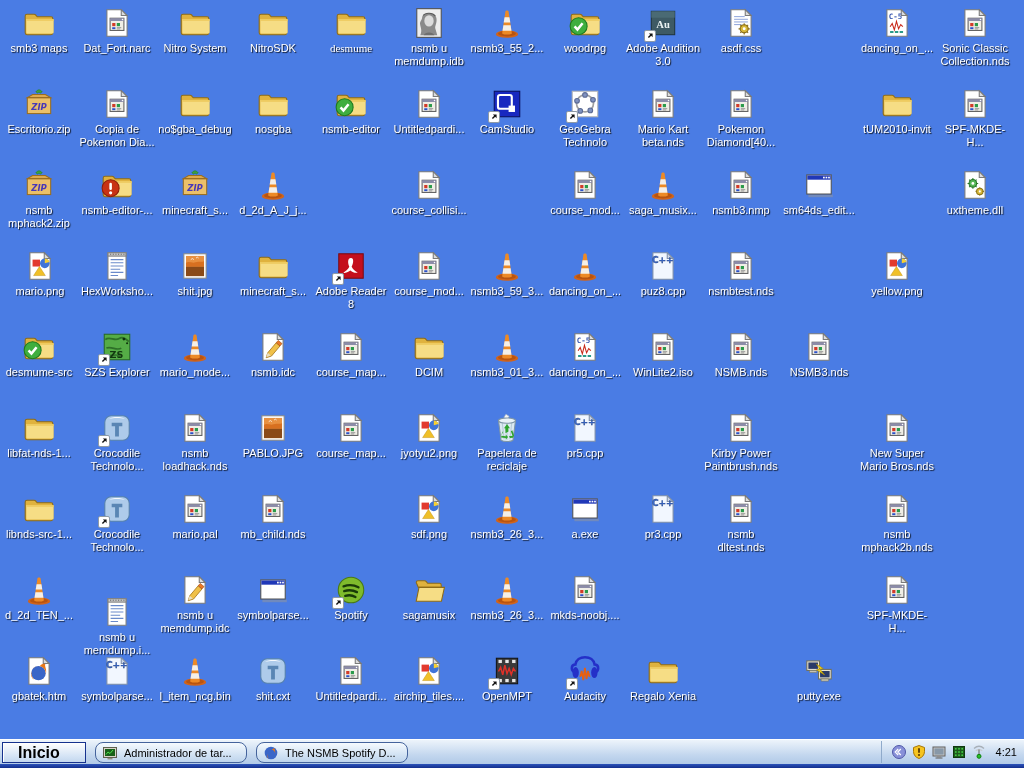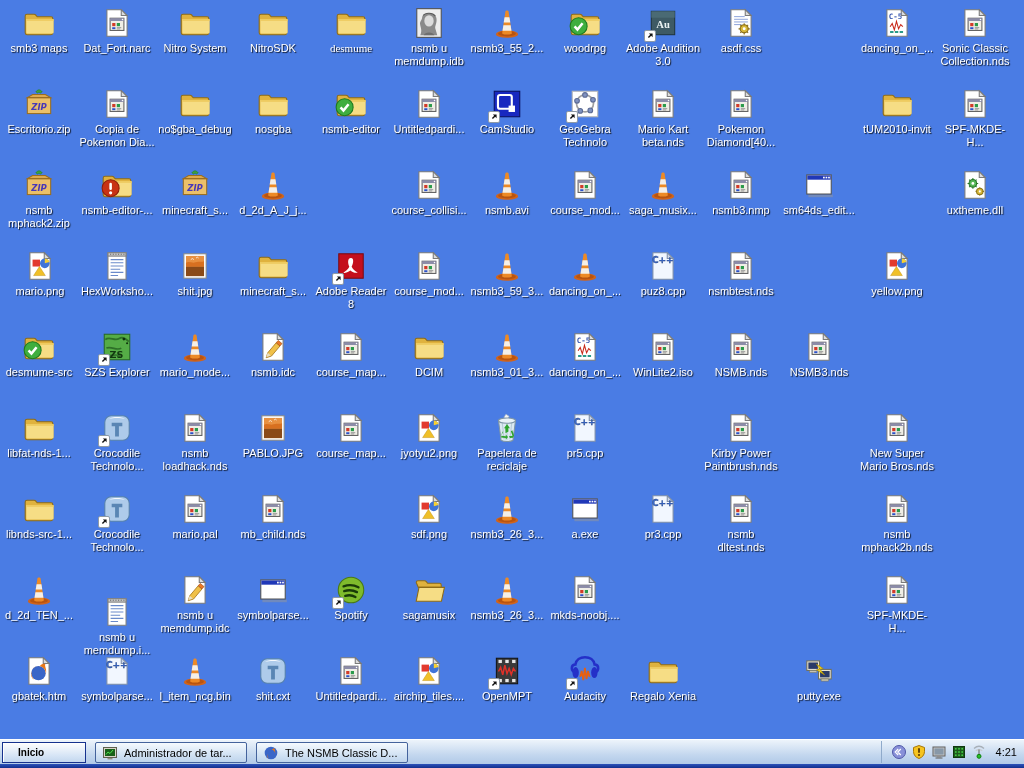--- a/index.html
+++ b/index.html
@@ -15,25 +15,25 @@
             text-shadow:1px 1px 1px rgba(0,0,0,.85);word-wrap:break-word;}
   #taskbar{position:absolute;left:0;right:0;bottom:0;height:28px;
            background:linear-gradient(#EDF4FB,#C2D6EE 55%,#A9C3E5);
            border-top:1px solid #FFFFFF;}
   #taskbar::after{content:"";position:absolute;left:0;right:0;bottom:0;height:4px;
            background:linear-gradient(#2B52BA,#132F8D);}
   #start-button{position:absolute;left:2px;top:2px;bottom:5px;width:84px;
            display:flex;align-items:center;gap:6px;padding:0 9px;box-sizing:border-box;
            background:linear-gradient(#FEFEFE,#D4E3F5 70%,#C3D7EE);
            border:1px solid #16328E;box-shadow:inset 1px 1px 0 #fff;cursor:pointer;}
-  #start-label{font-weight:bold;font-size:10px;color:#000;}
+  #start-label{font-weight:bold;font-size:16px;color:#000;}
   #task-buttons{position:absolute;left:95px;top:2px;bottom:5px;display:flex;gap:9px;}
   .task-btn{width:152px;display:flex;align-items:center;gap:6px;padding:0 6px;
            box-sizing:border-box;background:linear-gradient(#F5FAFE,#CDDFF2 70%,#BED4EC);
-           border:1px solid #44639C;border-radius:2px;font-size:11px;color:#000;
+           border:1px solid #44639C;border-radius:8px;font-size:11px;color:#000;
            white-space:nowrap;overflow:hidden;cursor:pointer;}
   .task-btn .tb-ic{width:16px;height:16px;flex:0 0 16px;}
   .task-btn .tb-ic svg{width:16px;height:16px;display:block;}
   #tray{position:absolute;right:0;top:1px;bottom:5px;display:flex;align-items:center;
            gap:4px;padding:0 7px 0 9px;border-left:1px solid #8FAACB;}
   .tray-ic{width:16px;height:16px;cursor:pointer;}
   .tray-ic svg{width:16px;height:16px;display:block;}
   #clock{font-size:11px;color:#000;margin-left:5px;}
 </style>
 </head>
@@ -417,32 +417,20 @@
           <rect x="9.5" y="11.5" width="13" height="11.5" fill="#F0EEE6" stroke="#606060"></rect>
           <rect x="9.5" y="11.5" width="13" height="2.6" fill="#8C8CA8"></rect>
           <circle cx="21.2" cy="12.8" r=".7" fill="#fff"></circle>
           <rect x="11.5" y="16" width="3" height="3" fill="#D23A28"></rect>
           <rect x="15.8" y="16" width="3" height="3" fill="#2A9A4A"></rect>
           <rect x="11.5" y="20" width="3" height="1.8" fill="#2A50C8"></rect>
           <path d="M15.8 20.4h4.2M15.8 21.6h3.2" stroke="#888" stroke-width=".8"></path>
         </svg>
       </div>
       <div class="ic-label">course_collisi...</div>
-    </div>
-    <div class="desk-icon" title="nsmb.avi" style="left: 469px; top: 168px;">
-      <div class="ic-box">
-        <svg viewBox="0 0 32 32">
-          <ellipse cx="16" cy="26.5" rx="10.5" ry="3.4" fill="#D2641A"></ellipse>
-          <ellipse cx="16" cy="26" rx="8.4" ry="2.6" fill="#B85410"></ellipse>
-          <path d="M11.4 25.8 14.6 4.8c0-.9 2.8-.9 2.8 0l3.2 21c-2 1.5-7.2 1.5-9.2 0z" fill="#ED8A26"></path>
-          <path d="M13.7 10.5h4.6l.8 5h-6.2z" fill="#F4EFE8"></path>
-          <path d="M12.6 18.2h6.8l.8 5.2h-8.4z" fill="#F4EFE8"></path>
-        </svg>
-      </div>
-      <div class="ic-label">nsmb.avi</div>
     </div>
     <div class="desk-icon" title="course_mod..." style="left: 547px; top: 168px;">
       <div class="ic-box">
         <svg viewBox="0 0 32 32">
           <path d="M6.5 3.5h13.5l5.5 5.5v19.5H6.5z" fill="#fff" stroke="#7A7A7A"></path>
           <path d="M20 3.5l5.5 5.5H20z" fill="#DCDCDC" stroke="#7A7A7A"></path>
           <rect x="9.5" y="11.5" width="13" height="11.5" fill="#F0EEE6" stroke="#606060"></rect>
           <rect x="9.5" y="11.5" width="13" height="2.6" fill="#8C8CA8"></rect>
           <circle cx="21.2" cy="12.8" r=".7" fill="#fff"></circle>
           <rect x="11.5" y="16" width="3" height="3" fill="#D23A28"></rect>
@@ -1362,21 +1350,21 @@
         <span>Administrador de tar...</span>
       </div>
       <div class="task-btn">
         <span class="tb-ic">
           <svg viewBox="0 0 16 16">
             <circle cx="8" cy="8" r="6.3" fill="#3A66C8"></circle>
             <path d="M4.6 6.6c1.2-2 3.8-2.6 5.6-1.4 1.5.9 2.2 2.6 1.7 4.5 1-3.4-.8-5-.1-6.2-1.5-.3-2.4.4-3 1.2-1.6-.5-3.3.5-4.2 1.9z" fill="#E87818"></path>
             <path d="M5 12.2c-.8-1.1-1-2.5-.5-3.7-1.2 2.3.1 4.4 1.5 5-.4-.4-.8-.8-1-1.3z" fill="#E87818"></path>
           </svg>
         </span>
-        <span>The NSMB Classic D...</span>
+        <span>The NSMB Spotify D...</span>
       </div>
     </div>
   <div id="tray">
     <span id="tray-icons" style="display:flex;gap:4px;align-items:center;">
         <span class="tray-ic">
           <svg viewBox="0 0 16 16">
             <circle cx="8" cy="8" r="6.5" fill="#8890D8" stroke="#5058A8"></circle>
             <path d="M9.8 5 6.8 8l3 3M7.2 5 4.2 8l3 3" stroke="#fff" stroke-width="1.2" fill="none"></path>
           </svg>
         </span>

